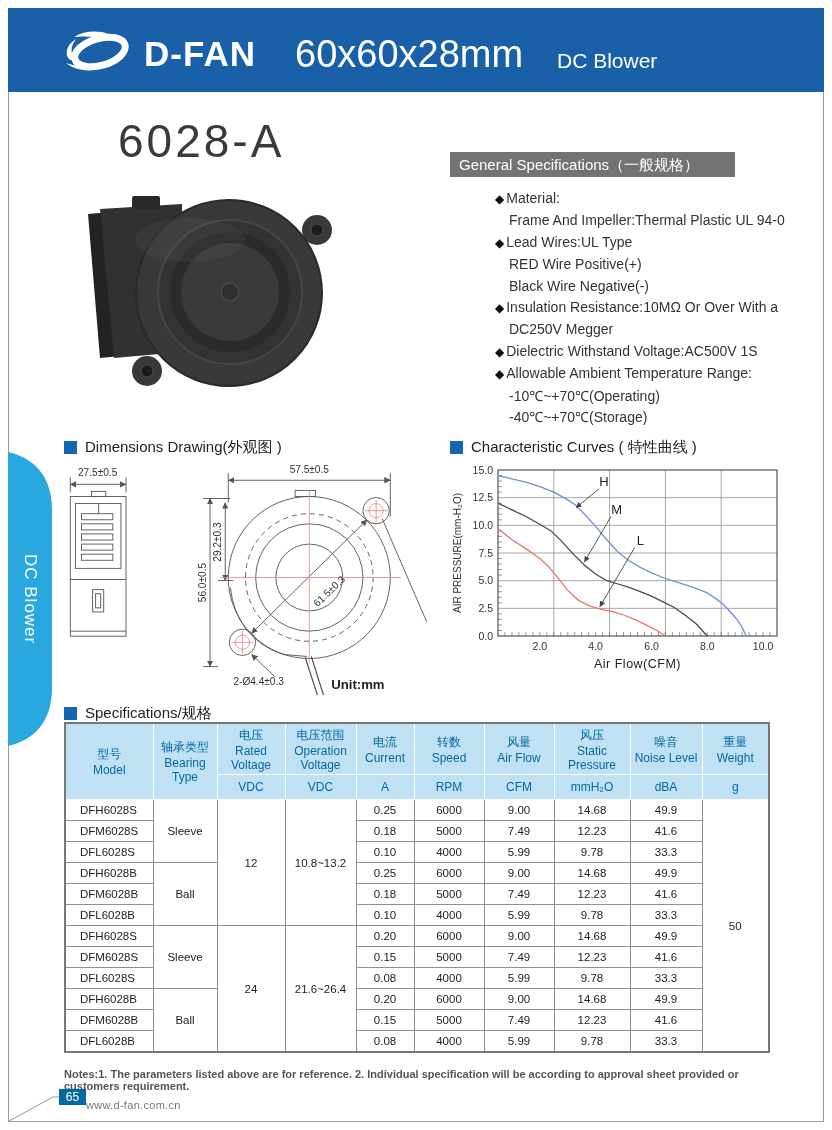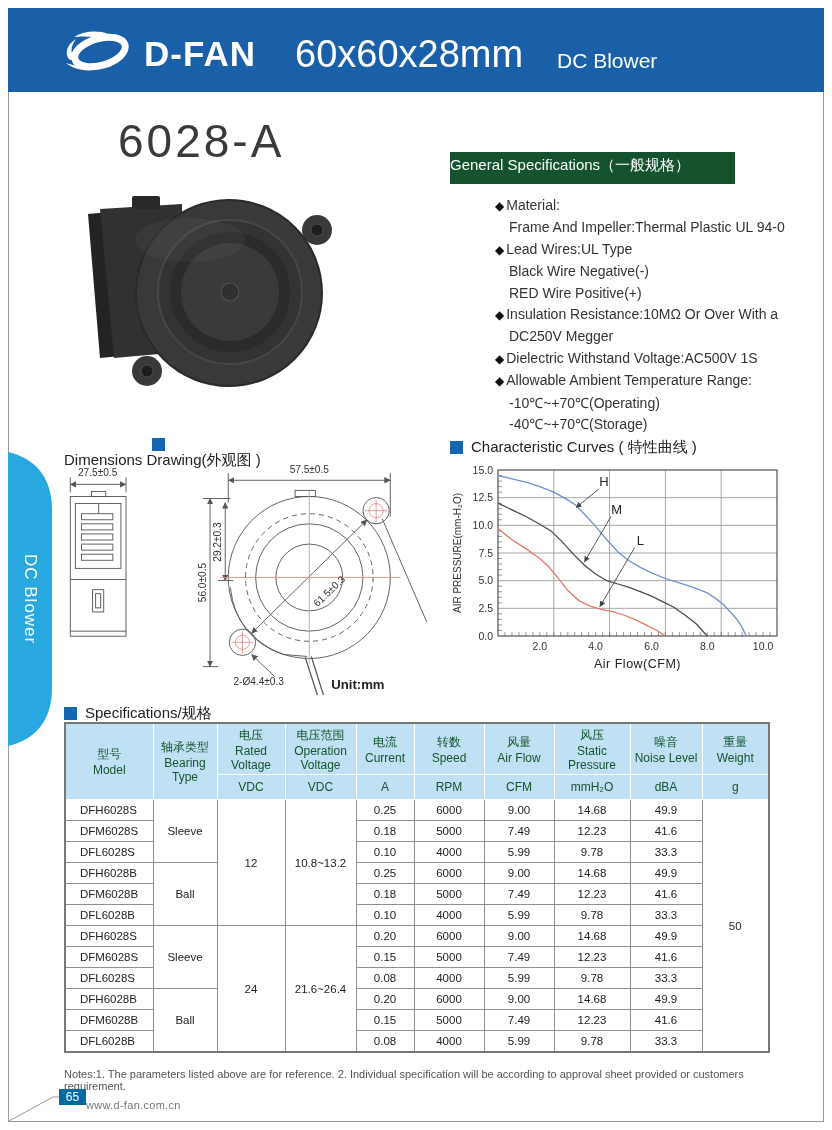--- a/index.html
+++ b/index.html
@@ -10,46 +10,46 @@
   .header{position:absolute;left:8px;top:8px;width:816px;height:84px;background:#1960a8;}
   .logo-swirl{position:absolute;left:52px;top:21px;}
   .logo-text{position:absolute;left:136px;top:26px;font-size:35px;font-weight:bold;color:#fff;letter-spacing:1px;}
   .size-text{position:absolute;left:287px;top:25px;font-size:38px;color:#fff;}
   .type-text{position:absolute;left:549px;top:41px;font-size:21px;color:#fff;}
   
   .model-title{position:absolute;left:118px;top:114px;font-size:46px;color:#3a3a3a;letter-spacing:3px;}
   .fan-photo{position:absolute;left:70px;top:180px;}
   
   .gs-panel{position:absolute;left:450px;top:152px;width:300px;}
-  .gs-titlebar{width:285px;height:32px;background:#14532d;color:#fff;font-size:15px;line-height:25px;box-sizing:border-box;}
+  .gs-titlebar{width:285px;height:25px;background:#737373;color:#fff;font-size:15px;line-height:25px;padding-left:9px;box-sizing:border-box;}
   .gs-list{margin-top:11px;margin-left:45px;}
   .gs-line{font-size:14px;color:#333;line-height:21.4px;white-space:nowrap;}
   .gs-line.indent{padding-left:14px;}
   .gs-bullet{font-size:12px;margin-right:2px;color:#111;}
   
   .sec-title{position:absolute;display:flex;align-items:center;font-size:15px;color:#222;}
   .sec-sq{width:13px;height:13px;background:#1565b0;margin-right:8px;flex:0 0 auto;}
   
   .side-tab{position:absolute;left:8px;top:452px;}
   .side-tab-label{position:absolute;left:8px;top:452px;width:44px;height:294px;display:flex;align-items:center;justify-content:center;
       writing-mode:vertical-rl;color:#fff;font-size:17px;letter-spacing:1px;}
   
   .dim-wrap{position:absolute;left:56px;top:458px;}
   .chart-wrap{position:absolute;left:452px;top:456px;}
   
   .spec-table-wrap{position:absolute;left:64px;top:722px;}
   table.spec{border-collapse:collapse;table-layout:fixed;border:2px solid #777;}
-  table.spec th{background:#bfe1f3;border:1px solid #fff;font-weight:normal;font-size:12px;color:#14532d;padding:0;}
+  table.spec th{background:#bfe1f3;border:1px solid #fff;font-weight:normal;font-size:12px;color:#0369a1;padding:0;}
   table.spec thead tr:first-child th{height:50px;}
   table.spec thead tr:last-child th{height:24px;}
   table.spec td{border:1px solid #8f8f8f;font-size:11.5px;color:#222;text-align:center;padding:0;height:20px;}
   table.spec td.model{text-align:left;padding-left:14px;}
   table.spec tbody tr:first-child td{border-top:1.5px solid #777;}
   
-  .notes{position:absolute;left:64px;top:1068px;width:712px;font-size:11px;color:#555;}
+  .notes{position:absolute;left:64px;top:1068px;width:712px;font-size:11px;color:#555;font-weight:bold;}
   .page-badge{position:absolute;left:59px;top:1089px;width:27px;height:16px;background:#0369a1;color:#fff;
       font-size:12px;font-weight:normal;text-align:center;line-height:16px;}
   .website{position:absolute;left:86px;top:1091px;font-size:11px;color:#777;letter-spacing:.3px;margin-top:8px;}
   .corner-svg{position:absolute;left:0;top:1075px;}
 </style>
 </head>
 <body>
 
 <div class="page">
   <div class="page-border"></div>
@@ -83,37 +83,37 @@
     <circle cx="160" cy="112" r="9" fill="#303033" stroke="#4a4a4d" stroke-width="1.5"></circle>
     <ellipse cx="120" cy="60" rx="55" ry="22" fill="#ffffff" opacity="0.04"></ellipse>
   </svg>
 
   <div class="gs-panel">
     <div class="gs-titlebar">General Specifications（一般规格）</div>
     <div class="gs-list" id="gs-list">
         <div class="gs-line"><span class="gs-bullet">◆</span>Material:</div>
         <div class="gs-line indent">Frame And Impeller:Thermal Plastic UL 94-0</div>
         <div class="gs-line"><span class="gs-bullet">◆</span>Lead Wires:UL Type</div>
+        <div class="gs-line indent">RED Wire Positive(+)</div>
         <div class="gs-line indent">Black Wire Negative(-)</div>
-        <div class="gs-line indent">RED Wire Positive(+)</div>
         <div class="gs-line"><span class="gs-bullet">◆</span>Insulation Resistance:10MΩ Or Over With a</div>
         <div class="gs-line indent">DC250V Megger</div>
         <div class="gs-line"><span class="gs-bullet">◆</span>Dielectric Withstand Voltage:AC500V 1S</div>
         <div class="gs-line"><span class="gs-bullet">◆</span>Allowable Ambient Temperature Range:</div>
         <div class="gs-line indent">-10℃~+70℃(Operating)</div>
         <div class="gs-line indent">-40℃~+70℃(Storage)</div>
       </div>
   </div>
 
   <svg class="side-tab" width="46" height="294" viewBox="0 0 46 294">
     <path d="M0,0 C26,6 44,24 44,58 L44,236 C44,270 26,288 0,294 Z" fill="#29a8e0"></path>
   </svg>
   <div class="side-tab-label">DC Blower</div>
 
-  <div class="sec-title" style="left:64px;top:438px;flex-direction:column;">
+  <div class="sec-title" style="left:64px;top:438px;">
     <span class="sec-sq"></span>
     <span>Dimensions Drawing(外观图 )</span>
   </div>
   <div class="sec-title" style="left:450px;top:438px;">
     <span class="sec-sq"></span>
     <span>Characteristic Curves ( 特性曲线 )</span>
   </div>
   <div class="sec-title" style="left:64px;top:704px;align-items:center;">
     <span class="sec-sq"></span>
     <span>Specifications/规格</span>

